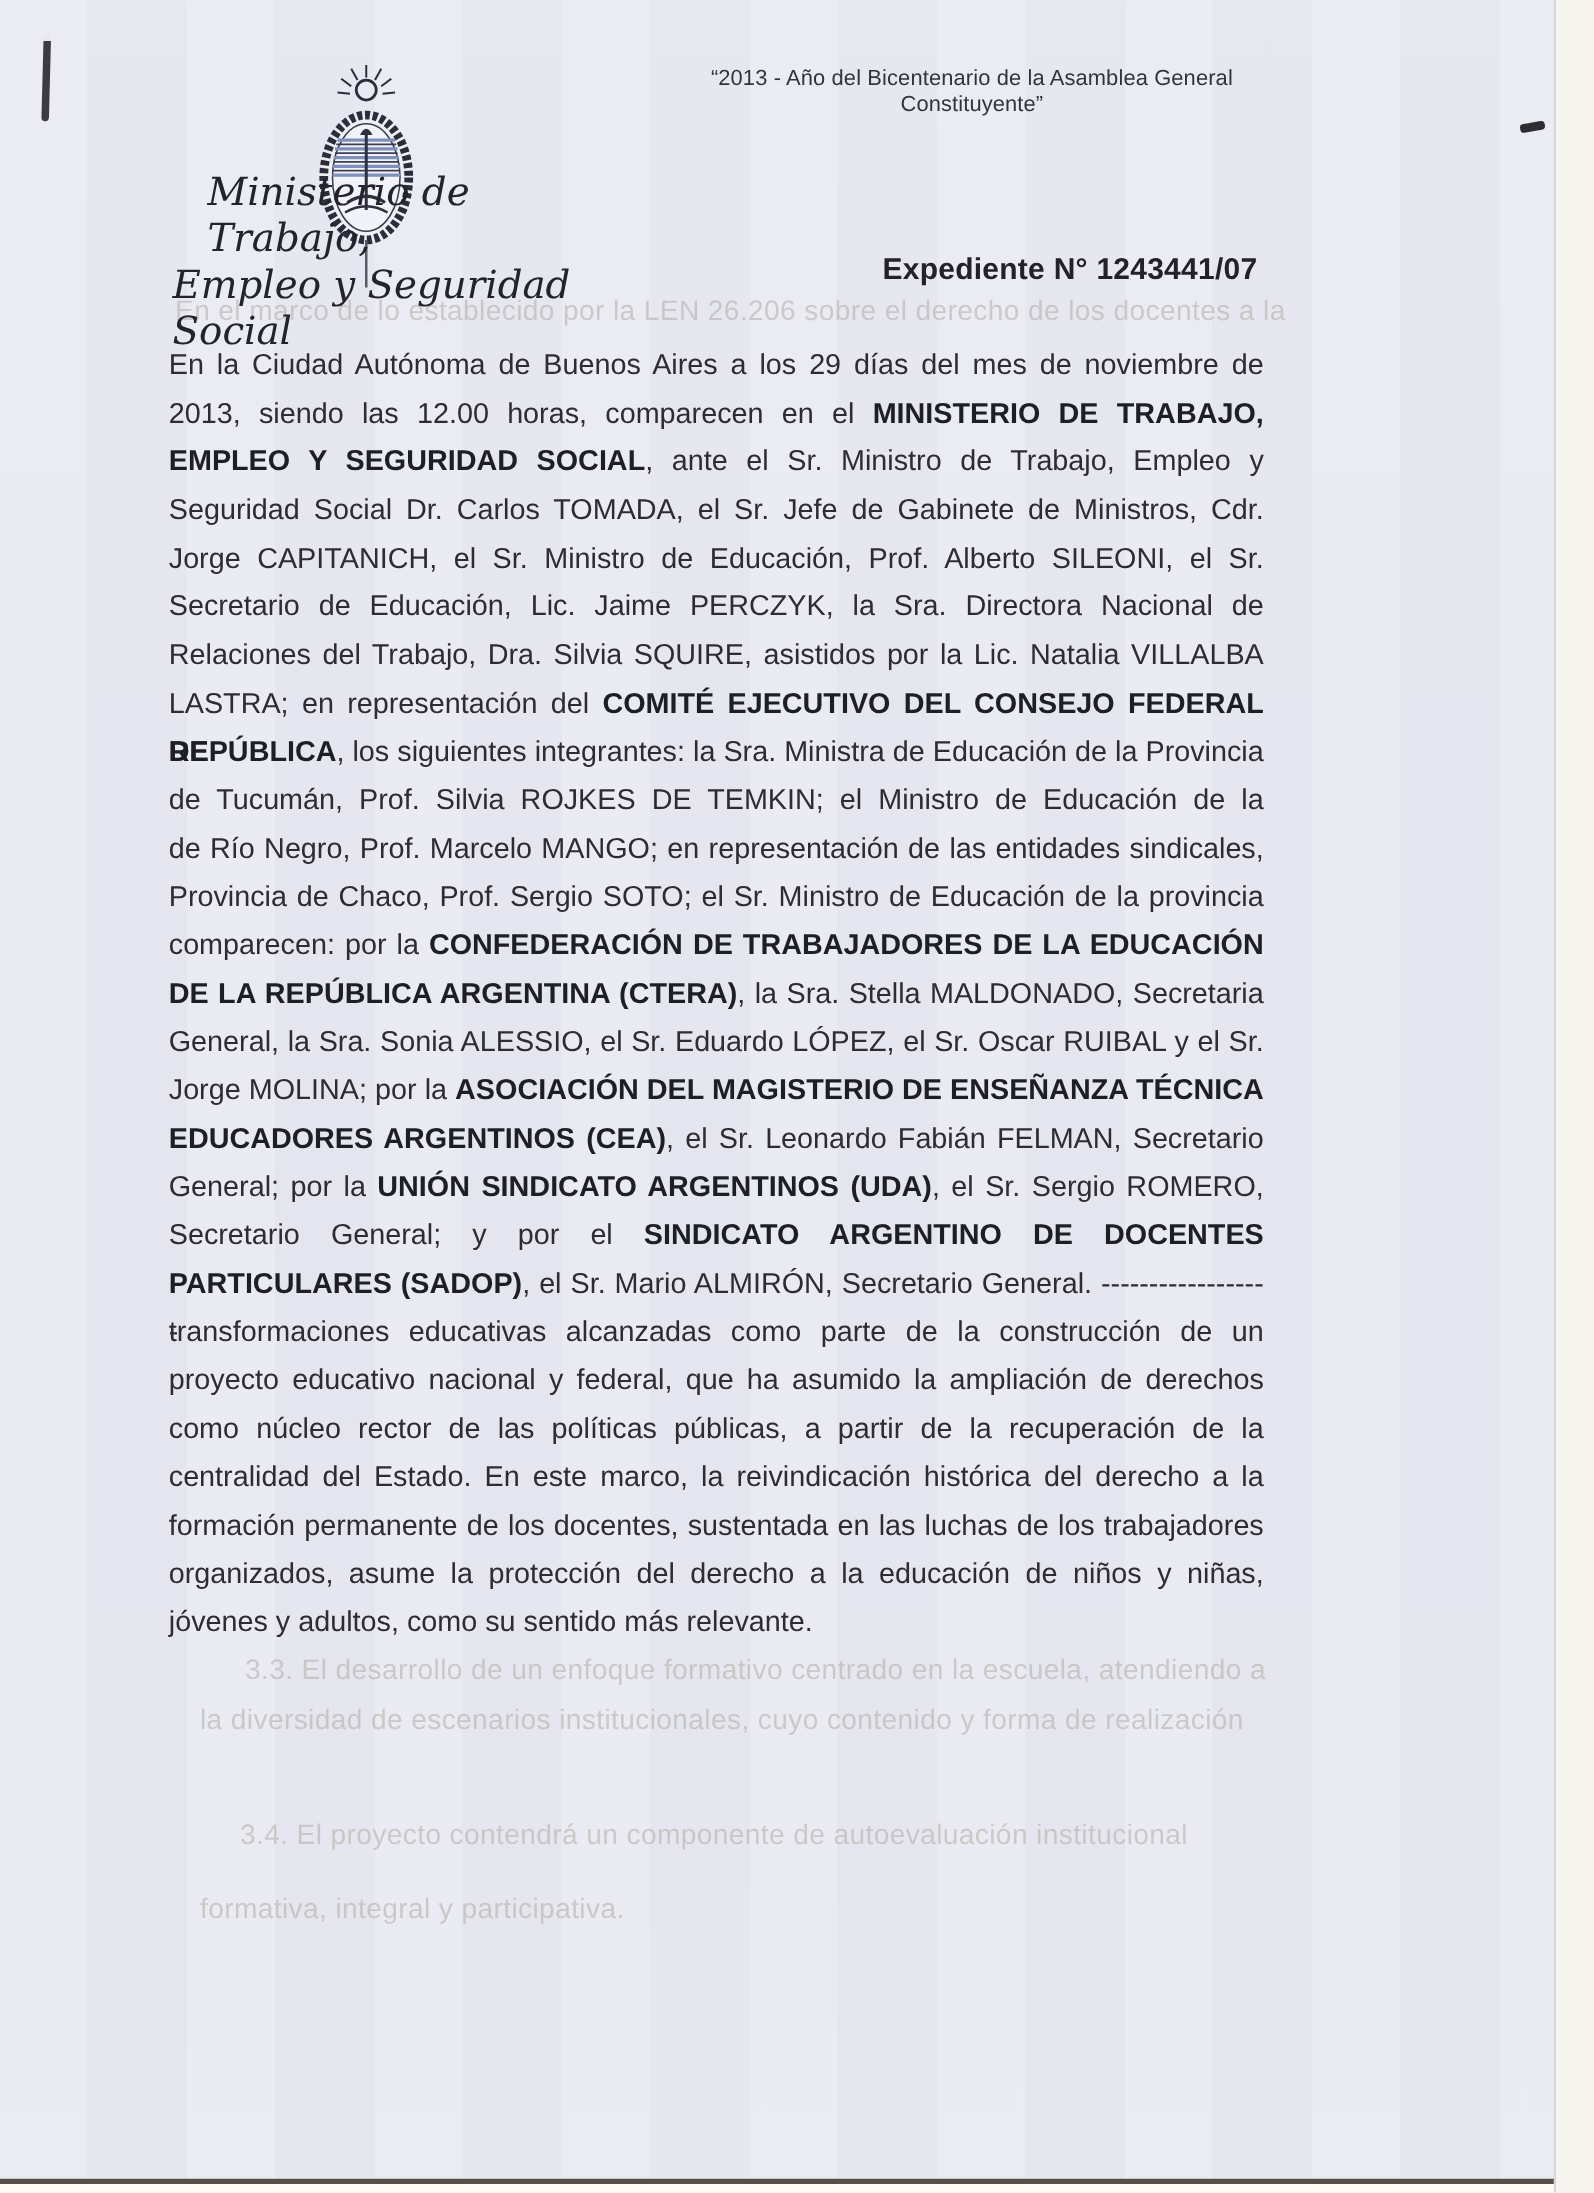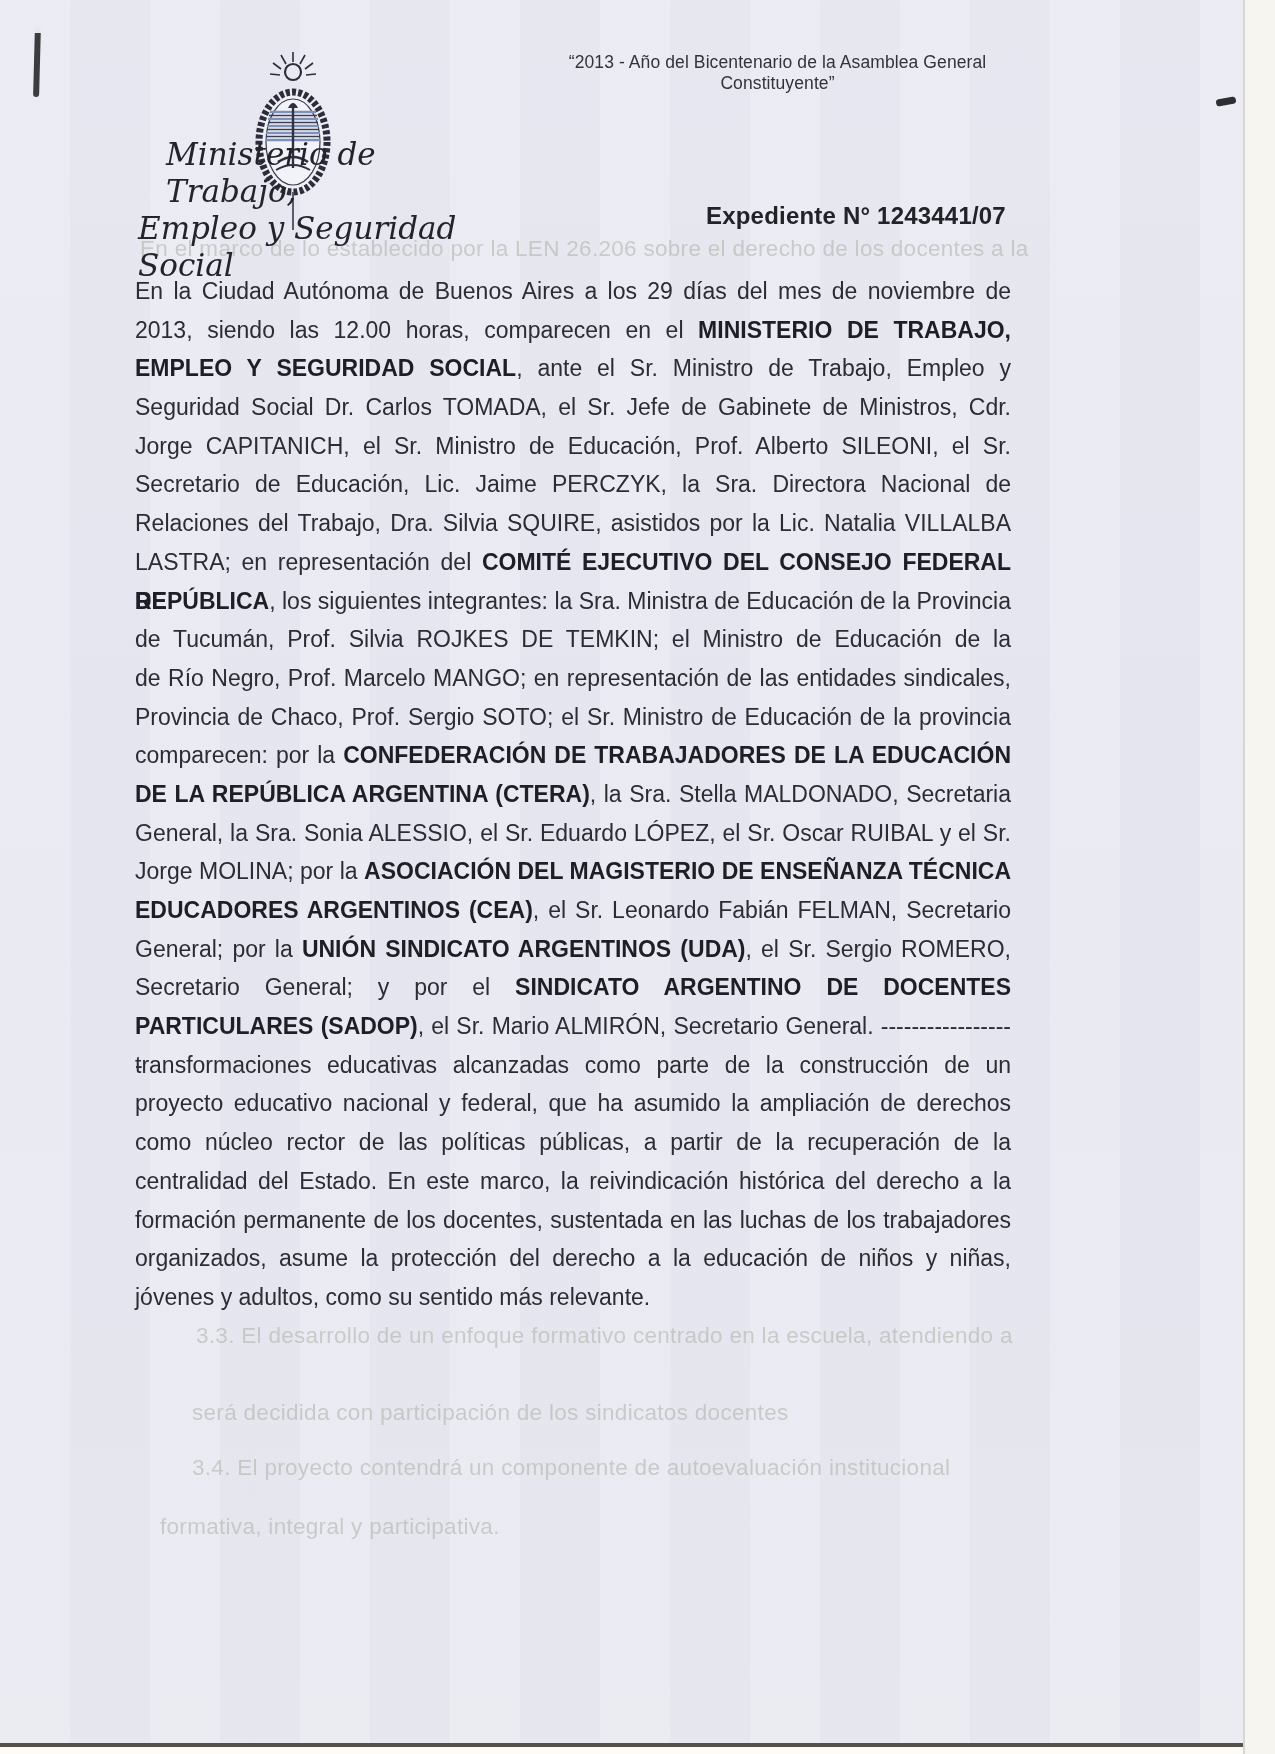--- a/index.html
+++ b/index.html
@@ -65,21 +65,21 @@
   }
 </style>
 </head>
 <body>
 
 <div class="paper">
 
   <div class="ghost-layer">
       <div class="ghost" style="top: 236px; left: 140px;">En el marco de lo establecido por la LEN 26.206 sobre el derecho de los docentes a la</div>
       <div class="ghost" style="top: 1323px; left: 196px;">3.3. El desarrollo de un enfoque formativo centrado en la escuela, atendiendo a</div>
-      <div class="ghost" style="top: 1400px; left: 192px;">será decidida con participación de los sindicatos docentes</div>
+      <div class="ghost" style="top: 1363px; left: 160px;">la diversidad de escenarios institucionales, cuyo contenido y forma de realización</div>
       <div class="ghost" style="top: 1455px; left: 192px;">3.4. El proyecto contendrá un componente de autoevaluación institucional</div>
       <div class="ghost" style="top: 1496px; left: 160px; margin-top: 18px;">formativa, integral y participativa.</div>
     </div>
 
   <div class="staple-mark"></div>
   <div class="dash-mark"></div>
 
   <div class="emblem">
     <svg viewBox="0 0 90 185" width="90" height="185" xmlns="http://www.w3.org/2000/svg">
 

